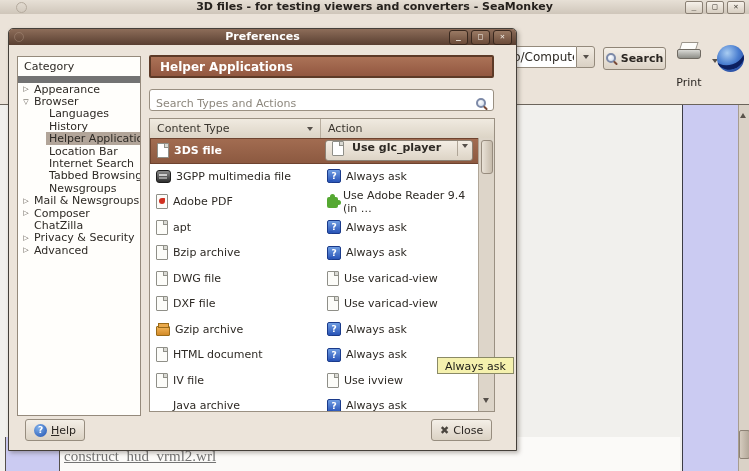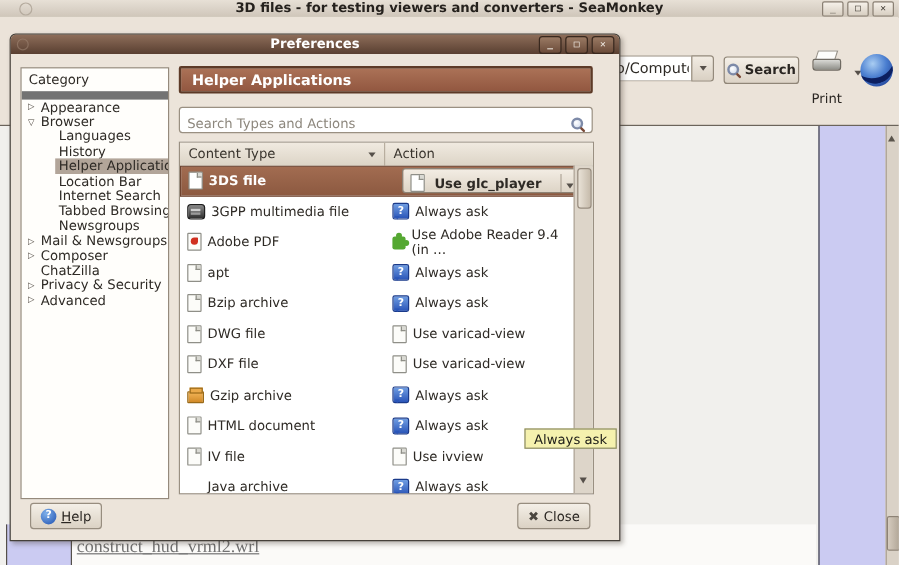--- a/index.html
+++ b/index.html
@@ -101,22 +101,22 @@
   .th{display:flex;align-items:center;padding-left:7px;box-sizing:border-box;}
   .th1{width:171px;border-right:1px solid #b8ae9f;}
   .th1 .chev{margin-left:auto;margin-right:7px;}
   .th2{flex:1;}
   .rows{position:absolute;left:0;top:19px;right:15px;bottom:0;overflow:hidden;}
   .trow{height:25.5px;display:flex;align-items:center;font-size:11px;color:#2e2a25;box-sizing:border-box;}
   .tcell1{width:171px;display:flex;align-items:center;flex:none;}
   .tcell2{flex:1;display:flex;align-items:center;}
   .trow.sel{background:linear-gradient(#a26c51,#8c5940);border:1px solid #6e432f;color:#fff;font-weight:bold;}
   
-  .combo{margin-left:13px;width:148px;height:21px;border:1px solid #8d8275;border-radius:3px;
-    background:linear-gradient(#f3ede4,#ddd4c6);display:flex;align-items:flex-end;color:#2e2a25;box-sizing:border-box;}
+  .combo{margin-left:3px;width:148px;height:21px;border:1px solid #8d8275;border-radius:3px;
+    background:linear-gradient(#f3ede4,#ddd4c6);display:flex;align-items:flex-start;color:#2e2a25;box-sizing:border-box;}
   .combo .ctext{flex:1;padding-left:3px;white-space:nowrap;overflow:hidden;}
   .combo .csep{width:1px;height:15px;background:#b0a698;margin-right:4px;}
   
   .tscroll{position:absolute;right:0;top:19px;bottom:0;width:15px;background:#ddd5c9;border-left:1px solid #b0a698;}
   .ts-thumb{position:absolute;left:2px;top:2px;width:10px;height:32px;border:1px solid #978c7e;border-radius:3px;
     background:linear-gradient(90deg,#e9e2d7,#c6bbab);}
   .ts-down{position:absolute;left:4px;bottom:5px;width:0;height:0;border:3px solid transparent;border-top:5px solid #56504a;}
   
   .tooltip{position:absolute;left:437px;top:357px;height:17px;padding:1px 7px 0 7px;background:#f5f1ae;
     border:1px solid #8a8a66;font-size:11px;color:#21201a;line-height:15px;z-index:30;box-sizing:border-box;}

